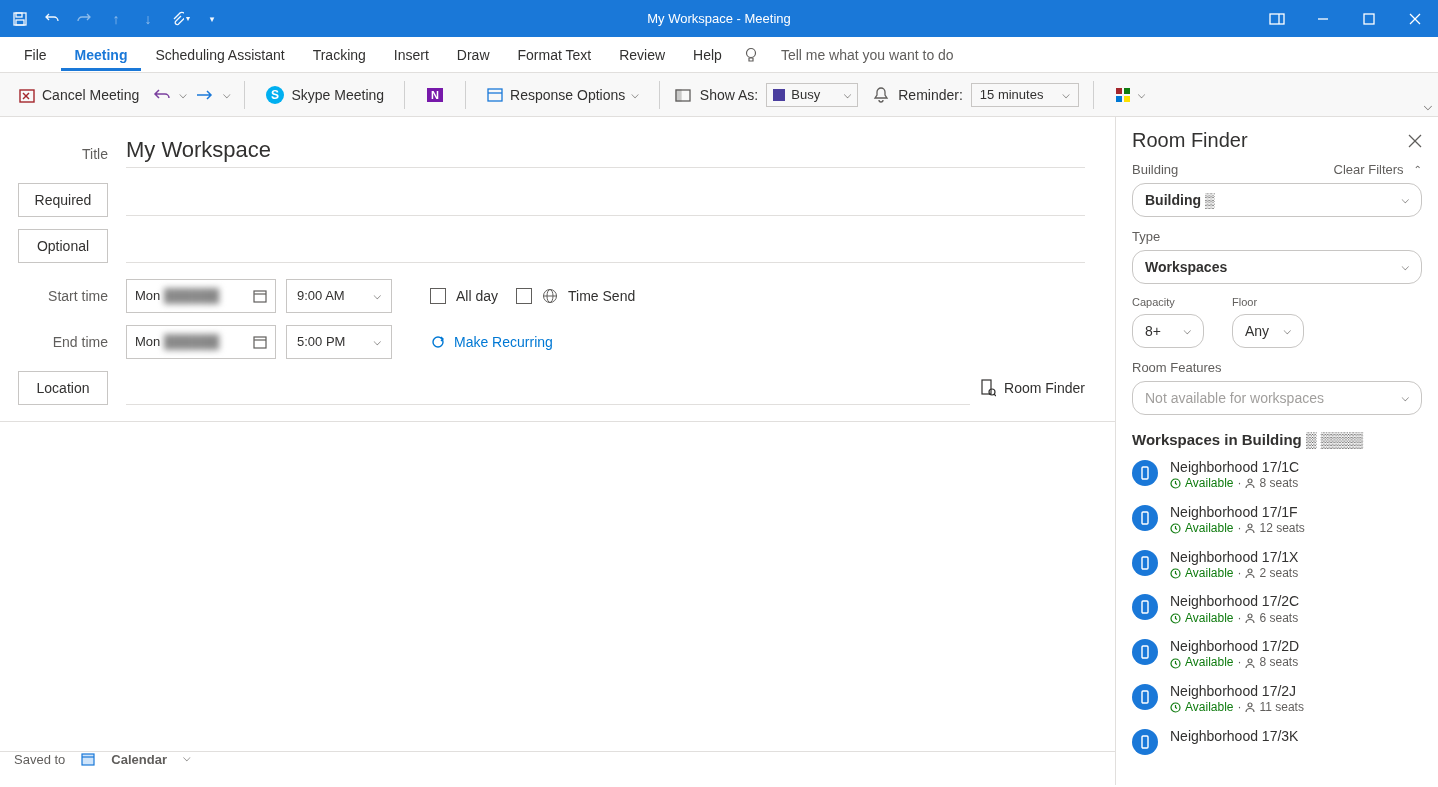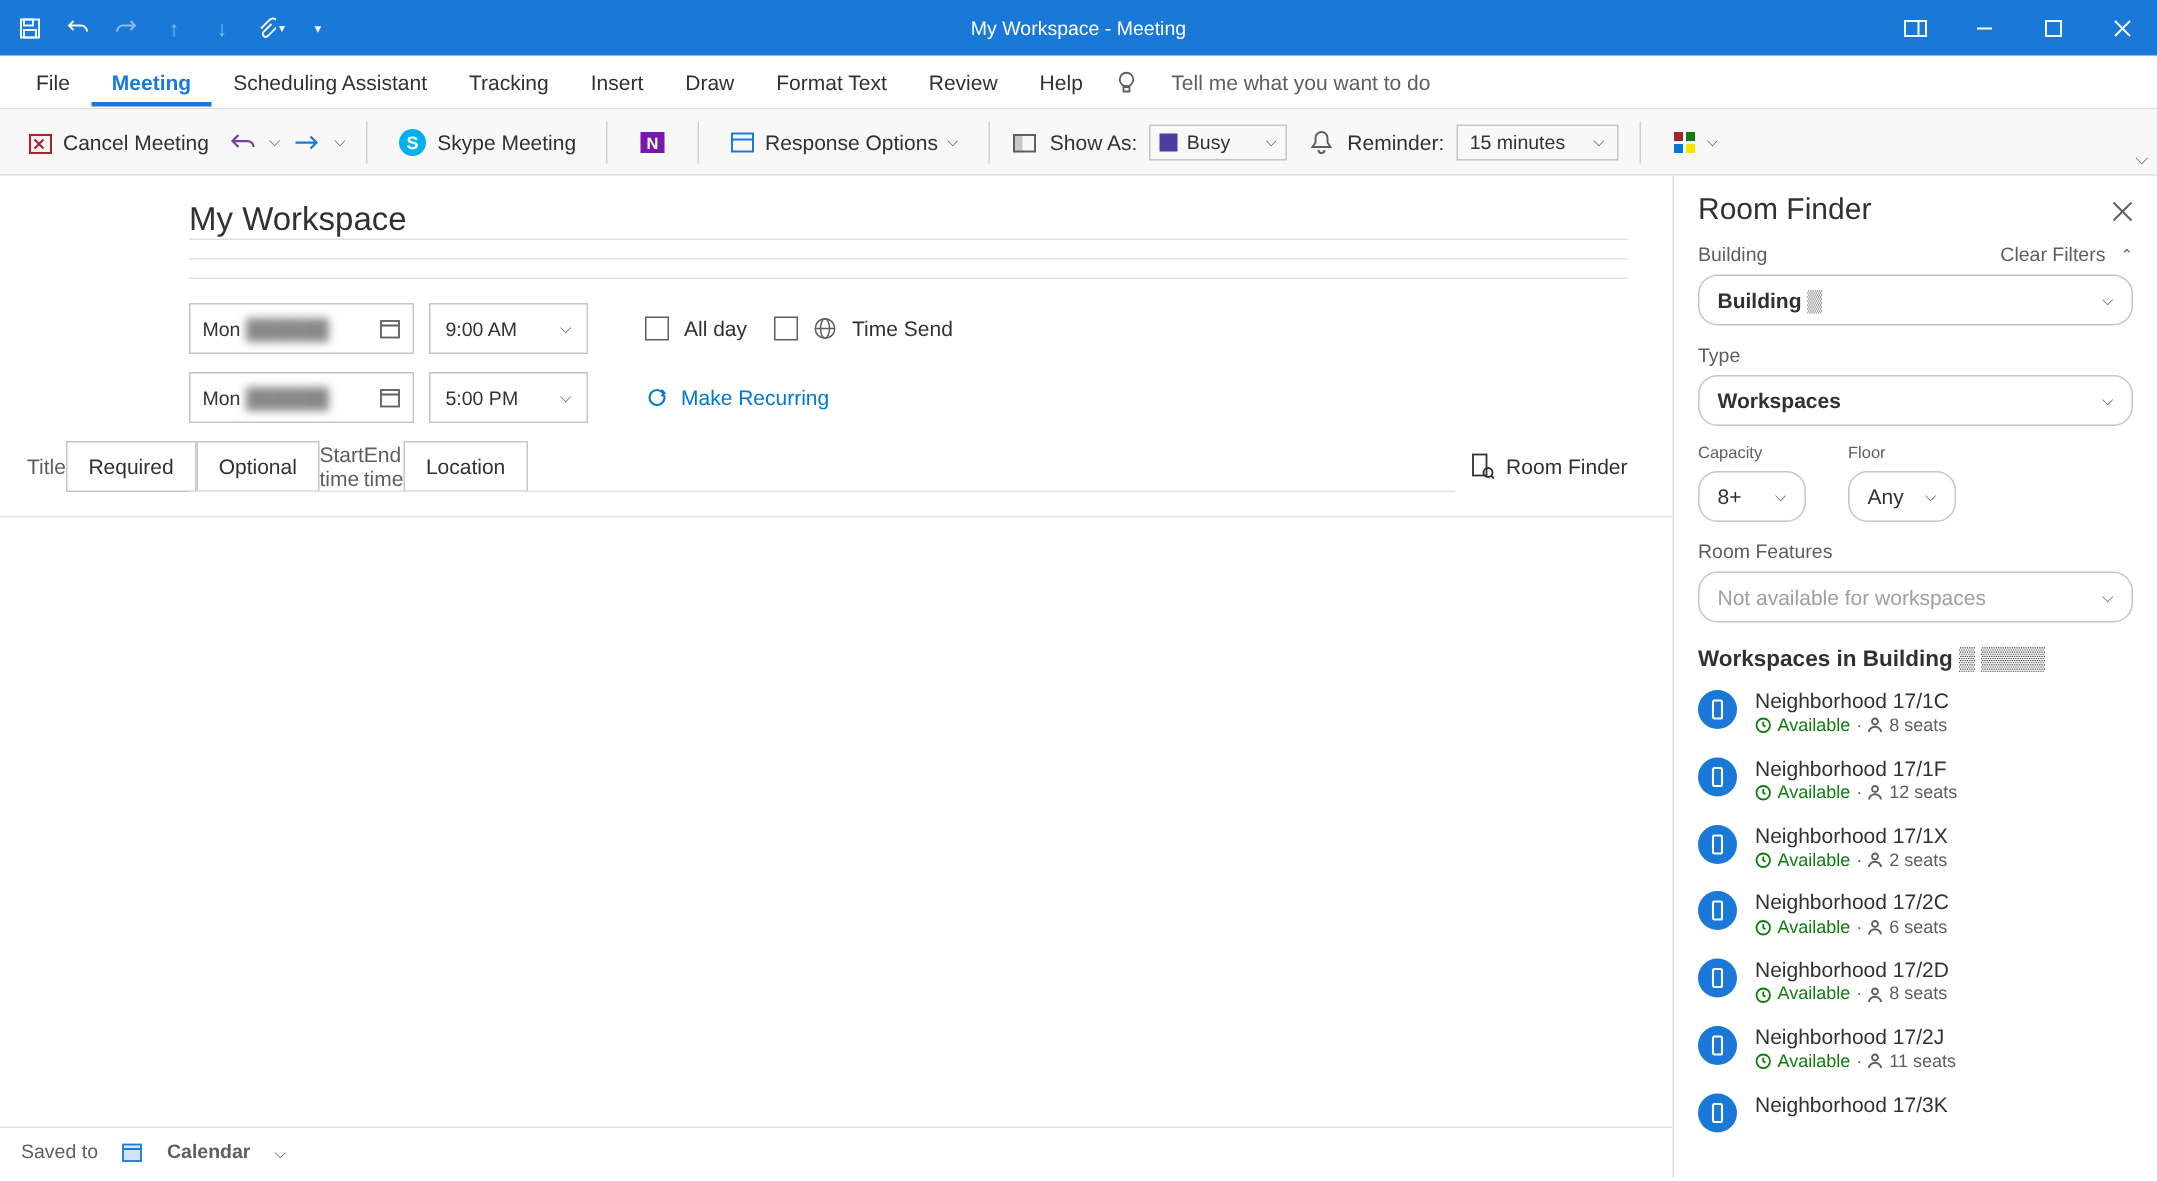--- a/index.html
+++ b/index.html
@@ -21,38 +21,38 @@
 .chev{font-size:10px;color:#605e5c}
 .showas-box{width:92px;height:24px;border:1px solid #c8c6c4;display:flex;align-items:center;padding:0 6px;gap:6px;font-size:13px}
 .busy-sq{width:12px;height:12px;background:#4a3e9e}
 .reminder-box{width:108px;height:24px;border:1px solid #c8c6c4;display:flex;align-items:center;justify-content:space-between;padding:0 8px;font-size:13px}
 .ribbon-collapse{position:absolute;right:6px;top:100px;color:#605e5c;font-size:11px}
 .content{display:flex;height:668px}
 .main{flex:1;display:flex;flex-direction:column;border-right:1px solid #e1dfdd}
 .form-area{padding:16px 30px 16px 18px;display:flex;gap:18px;border-bottom:1px solid #e1dfdd}
 .sendcol{width:58px;display:flex;flex-direction:column;align-items:center}
 .sendbtn{width:58px;height:78px;border:1px solid #c8c6c4;display:flex;flex-direction:column;align-items:center;justify-content:center;gap:6px;font-size:13px;line-height:1.2;text-align:center}
-.labels{width:90px;display:flex;align-items:flex-end;padding-top:4px}
+.labels{width:90px;display:flex;flex-direction:column;gap:12px;align-items:flex-end;padding-top:4px}
 .lbl{height:34px;display:flex;align-items:center;font-size:14px;color:#605e5c}
 .lbl.btn{border:1px solid #c8c6c4;padding:0 14px;color:#323130;width:90px;justify-content:center}
 .fields{flex:1;display:flex;flex-direction:column;gap:12px}
 .row{display:flex;align-items:center;gap:10px;height:34px}
 .title-field{font-size:22px;font-weight:400;height:34px;display:flex;align-items:center;flex:1;border-bottom:1px solid #e1dfdd}
 .underline-field{flex:1;height:34px;border-bottom:1px solid #e1dfdd}
 .date-box{width:150px;height:34px;border:1px solid #c8c6c4;display:flex;align-items:center;padding:0 8px;justify-content:space-between;font-size:13px}
 .blur{filter:blur(3px);color:#888}
 .time-box{width:106px;height:34px;border:1px solid #c8c6c4;display:flex;align-items:center;justify-content:space-between;padding:0 10px;font-size:13px}
 .chk{width:16px;height:16px;border:1.5px solid #605e5c}
 .chklbl{font-size:14px;margin-right:8px}
 .recurring{color:#0078d4;font-size:14px;display:flex;align-items:center;gap:8px}
 .locrow{display:flex;align-items:center;gap:10px}
 .locfield{flex:1;height:34px;border-bottom:1px solid #e1dfdd}
 .roomf-link{display:flex;align-items:center;gap:8px;font-size:14px;color:#323130}
 .body-area{flex:1}
-.status{height:34px;border-top:1px solid #e1dfdd;display:flex;align-items:flex-end;padding:10px 14px;font-size:13px;color:#605e5c;gap:16px}
+.status{height:34px;border-top:1px solid #e1dfdd;display:flex;align-items:flex-start;padding:0 14px;font-size:13px;color:#605e5c;gap:16px}
 .sidepanel{width:322px;padding:12px 16px;overflow:hidden}
 .sp-head{display:flex;justify-content:space-between;align-items:center;margin-bottom:10px}
 .sp-title{font-size:20px;font-weight:400}
 .sp-section{margin-bottom:12px}
 .sp-label-row{display:flex;justify-content:space-between;align-items:center;font-size:13px;color:#605e5c;margin-bottom:6px}
 .sp-filter{display:flex;align-items:center;gap:10px}
 .sp-select{height:34px;border:1px solid #c8c6c4;border-radius:13px;display:flex;align-items:center;justify-content:space-between;padding:0 12px;font-size:14px}
 .sp-select.full{width:100%}
 .sp-select.sm{width:72px}
 .sp-select.disabled{color:#a19f9d}

